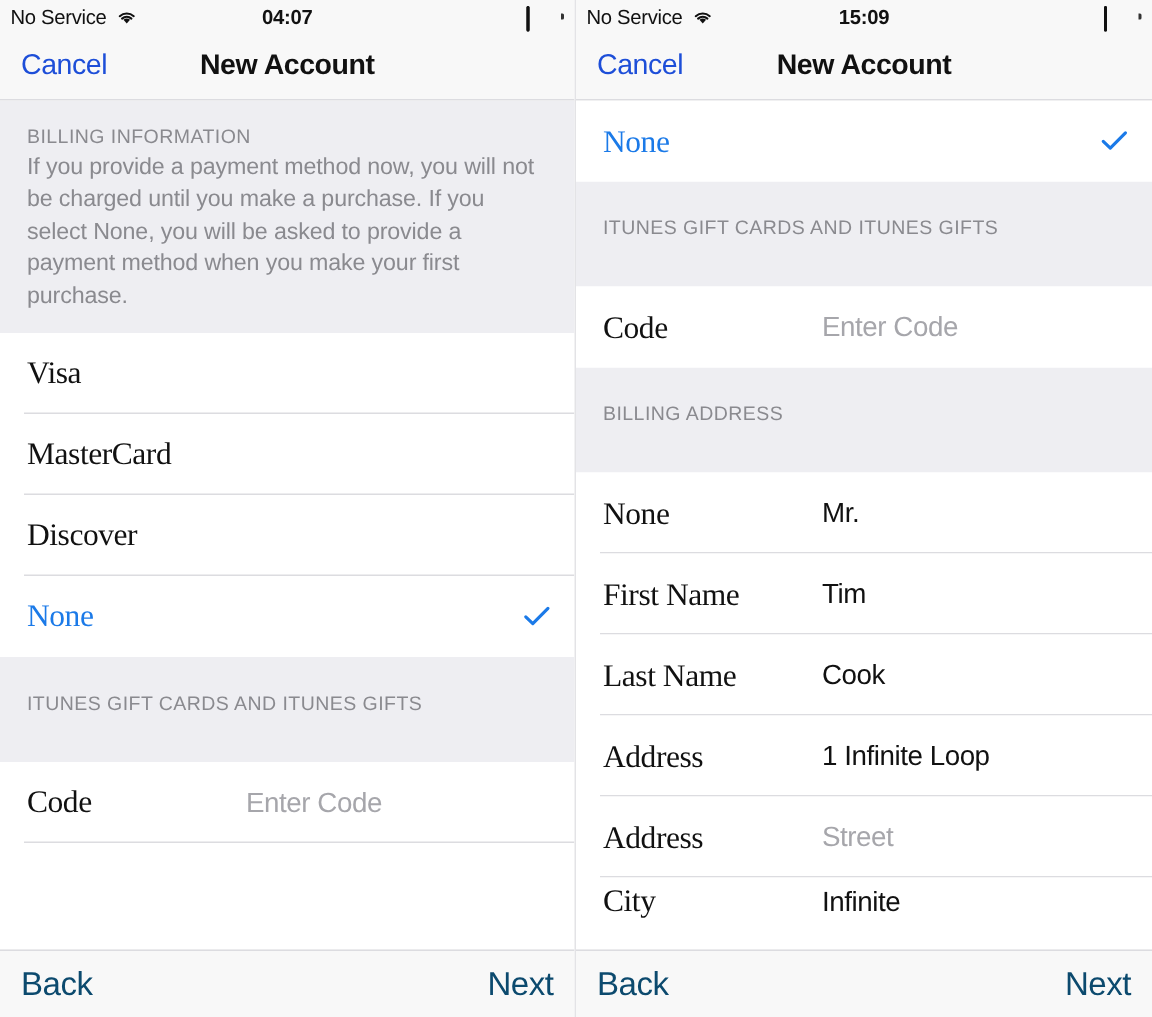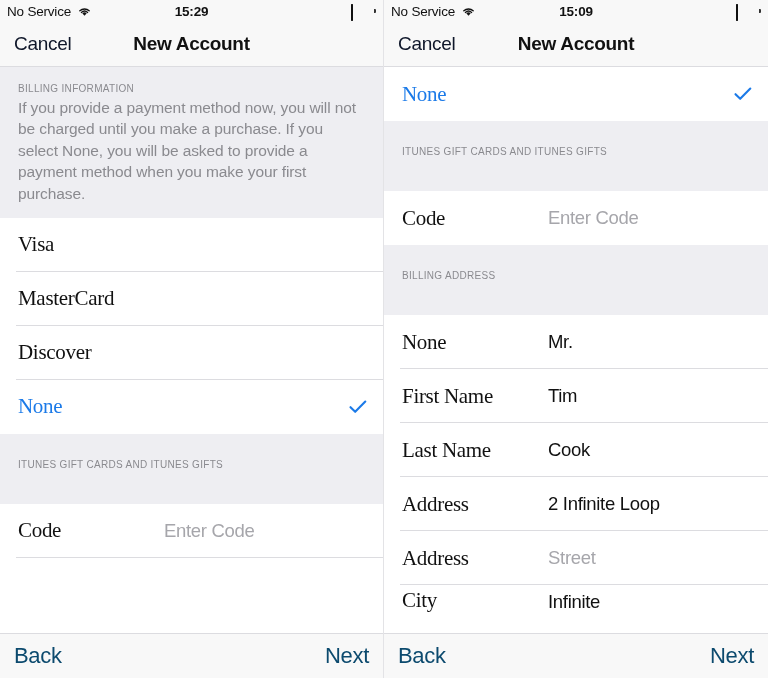--- a/index.html
+++ b/index.html
@@ -48,34 +48,34 @@
 
   
   .navbar {
     height: 45px;
     background: #f8f8f8;
     border-bottom: 1px solid #dcdce0;
     display: flex; align-items: center;
     position: relative;
     padding: 0 14px;
   }
-  .nav-cancel { font-size: 19px; color: #0f172a; letter-spacing: -0.3px; }
+  .nav-cancel { font-size: 19px; color: #1d4ed8; letter-spacing: -0.3px; }
   .nav-title {
     position: absolute; left: 0; right: 0; text-align: center;
     font-size: 19px; font-weight: bold; color: #111; letter-spacing: -0.3px;
   }
 
   
   .body { position: absolute; top: 67px; bottom: 45px; left: 0; right: 0; overflow: hidden; }
   .panel-right .body { top: 67px; }
 
   
   .section-band { background: #eeeef2; padding: 0 18px; }
   .section-title {
-    font-size: 10px; color: #8a8a8f; letter-spacing: 0.3px;
+    font-size: 13px; color: #8a8a8f; letter-spacing: 0.3px;
   }
   .band-info { padding: 16px 18px 14px 18px; }
   .band-info .section-title { margin-bottom: 3px; }
   .band-desc {
     font-size: 15.5px; color: #8a8a8f; line-height: 1.38;
     letter-spacing: -0.1px;
   }
   .band-tall  { height: 70px; display: flex; align-items: center; padding-bottom: 9px; }
 
   
@@ -93,21 +93,21 @@
   .row-label { font-size: 21px; color: #111; letter-spacing: -0.3px; font-family: Liberation Serif, serif; }
   .row-label.link { color: #1b7ae8; }
   .row-value {
     position: absolute; left: 164px;
     font-size: 18.5px; color: #111; letter-spacing: -0.3px;
   }
   .row-value.placeholder { color: #a6a6ab; }
   .check {
     margin-left: auto; width: 18px; height: 14px; display: block;
   }
-  .row-clipped { height: 28px; overflow: hidden; align-items: flex-end; padding-top: 3px; }
+  .row-clipped { height: 28px; overflow: hidden; align-items: center; padding-top: 3px; }
   .row-clipped::after { display: none; }
 
   
   .toolbar {
     position: absolute; bottom: 0; left: 0; right: 0;
     height: 45px; background: #f8f8f8;
     border-top: 1px solid #dcdce0;
     display: flex; align-items: center; justify-content: space-between;
     padding: 0 14px;
   }
@@ -124,21 +124,21 @@
       <div class="sb-left">
         <span class="sb-carrier">No Service</span>
         <span>
           <svg class="wifi-icon" viewBox="0 0 16 12" aria-hidden="true">
             <path d="M8 10.6 L5.6 7.9 a3.6 3.6 0 0 1 4.8 0 Z" fill="#111"></path>
             <path d="M2.9 5.2 a7.6 7.6 0 0 1 10.2 0" stroke="#111" stroke-width="1.5" fill="none" stroke-linecap="round"></path>
             <path d="M4.6 7.0 a5.2 5.2 0 0 1 6.8 0" stroke="#111" stroke-width="1.5" fill="none" stroke-linecap="round"></path>
           </svg>
         </span>
       </div>
-      <div class="sb-time">15:29</div>
+      <div class="sb-time">04:07</div>
       <div class="sb-right">
         <span class="battery">
           <span class="battery-body"></span>
           <span class="battery-cap"></span>
         </span>
       </div>
     </div>
 
     <div class="navbar">
       <span class="nav-cancel">Cancel</span>
@@ -248,21 +248,21 @@
         <div class="row">
           <span class="row-label">First Name</span>
           <span class="row-value">Tim</span>
         </div>
         <div class="row">
           <span class="row-label">Last Name</span>
           <span class="row-value">Cook</span>
         </div>
         <div class="row">
           <span class="row-label">Address</span>
-          <span class="row-value">2 Infinite Loop</span>
+          <span class="row-value">1 Infinite Loop</span>
         </div>
         <div class="row">
           <span class="row-label">Address</span>
           <span class="row-value placeholder">Street</span>
         </div>
         <div class="row row-clipped">
           <span class="row-label">City</span>
           <span class="row-value">Infinite</span>
         </div>
       </div>

